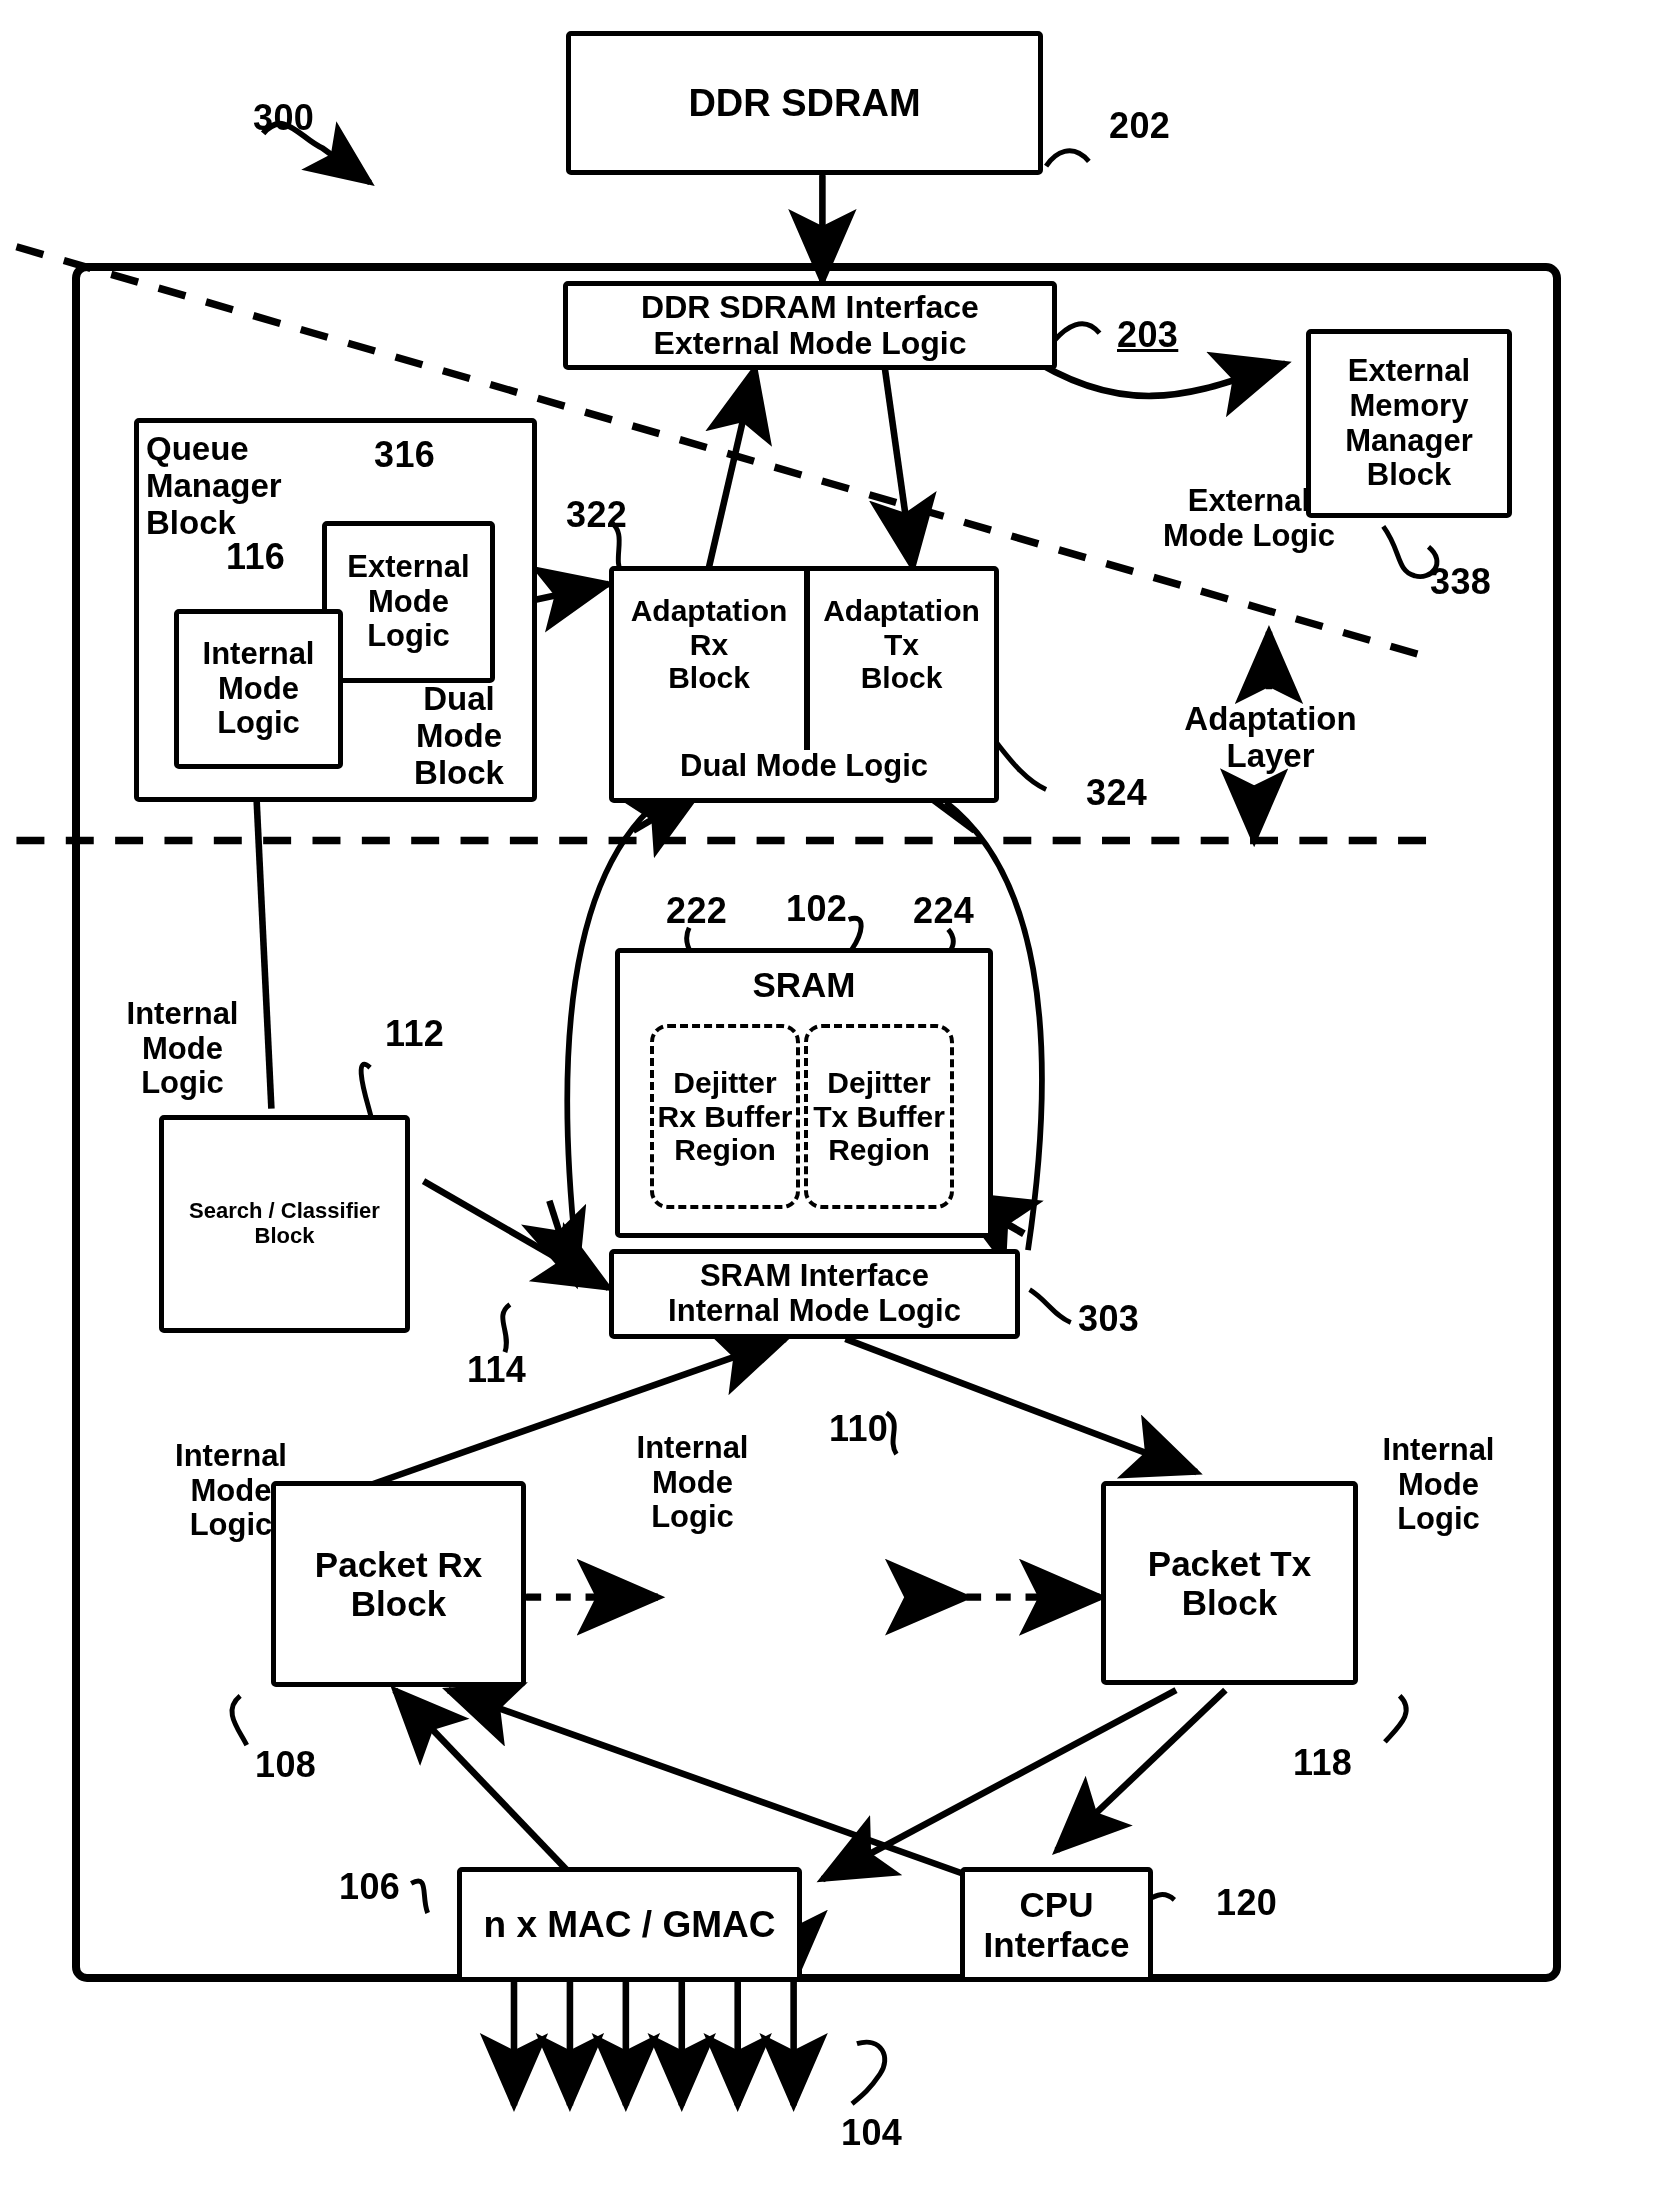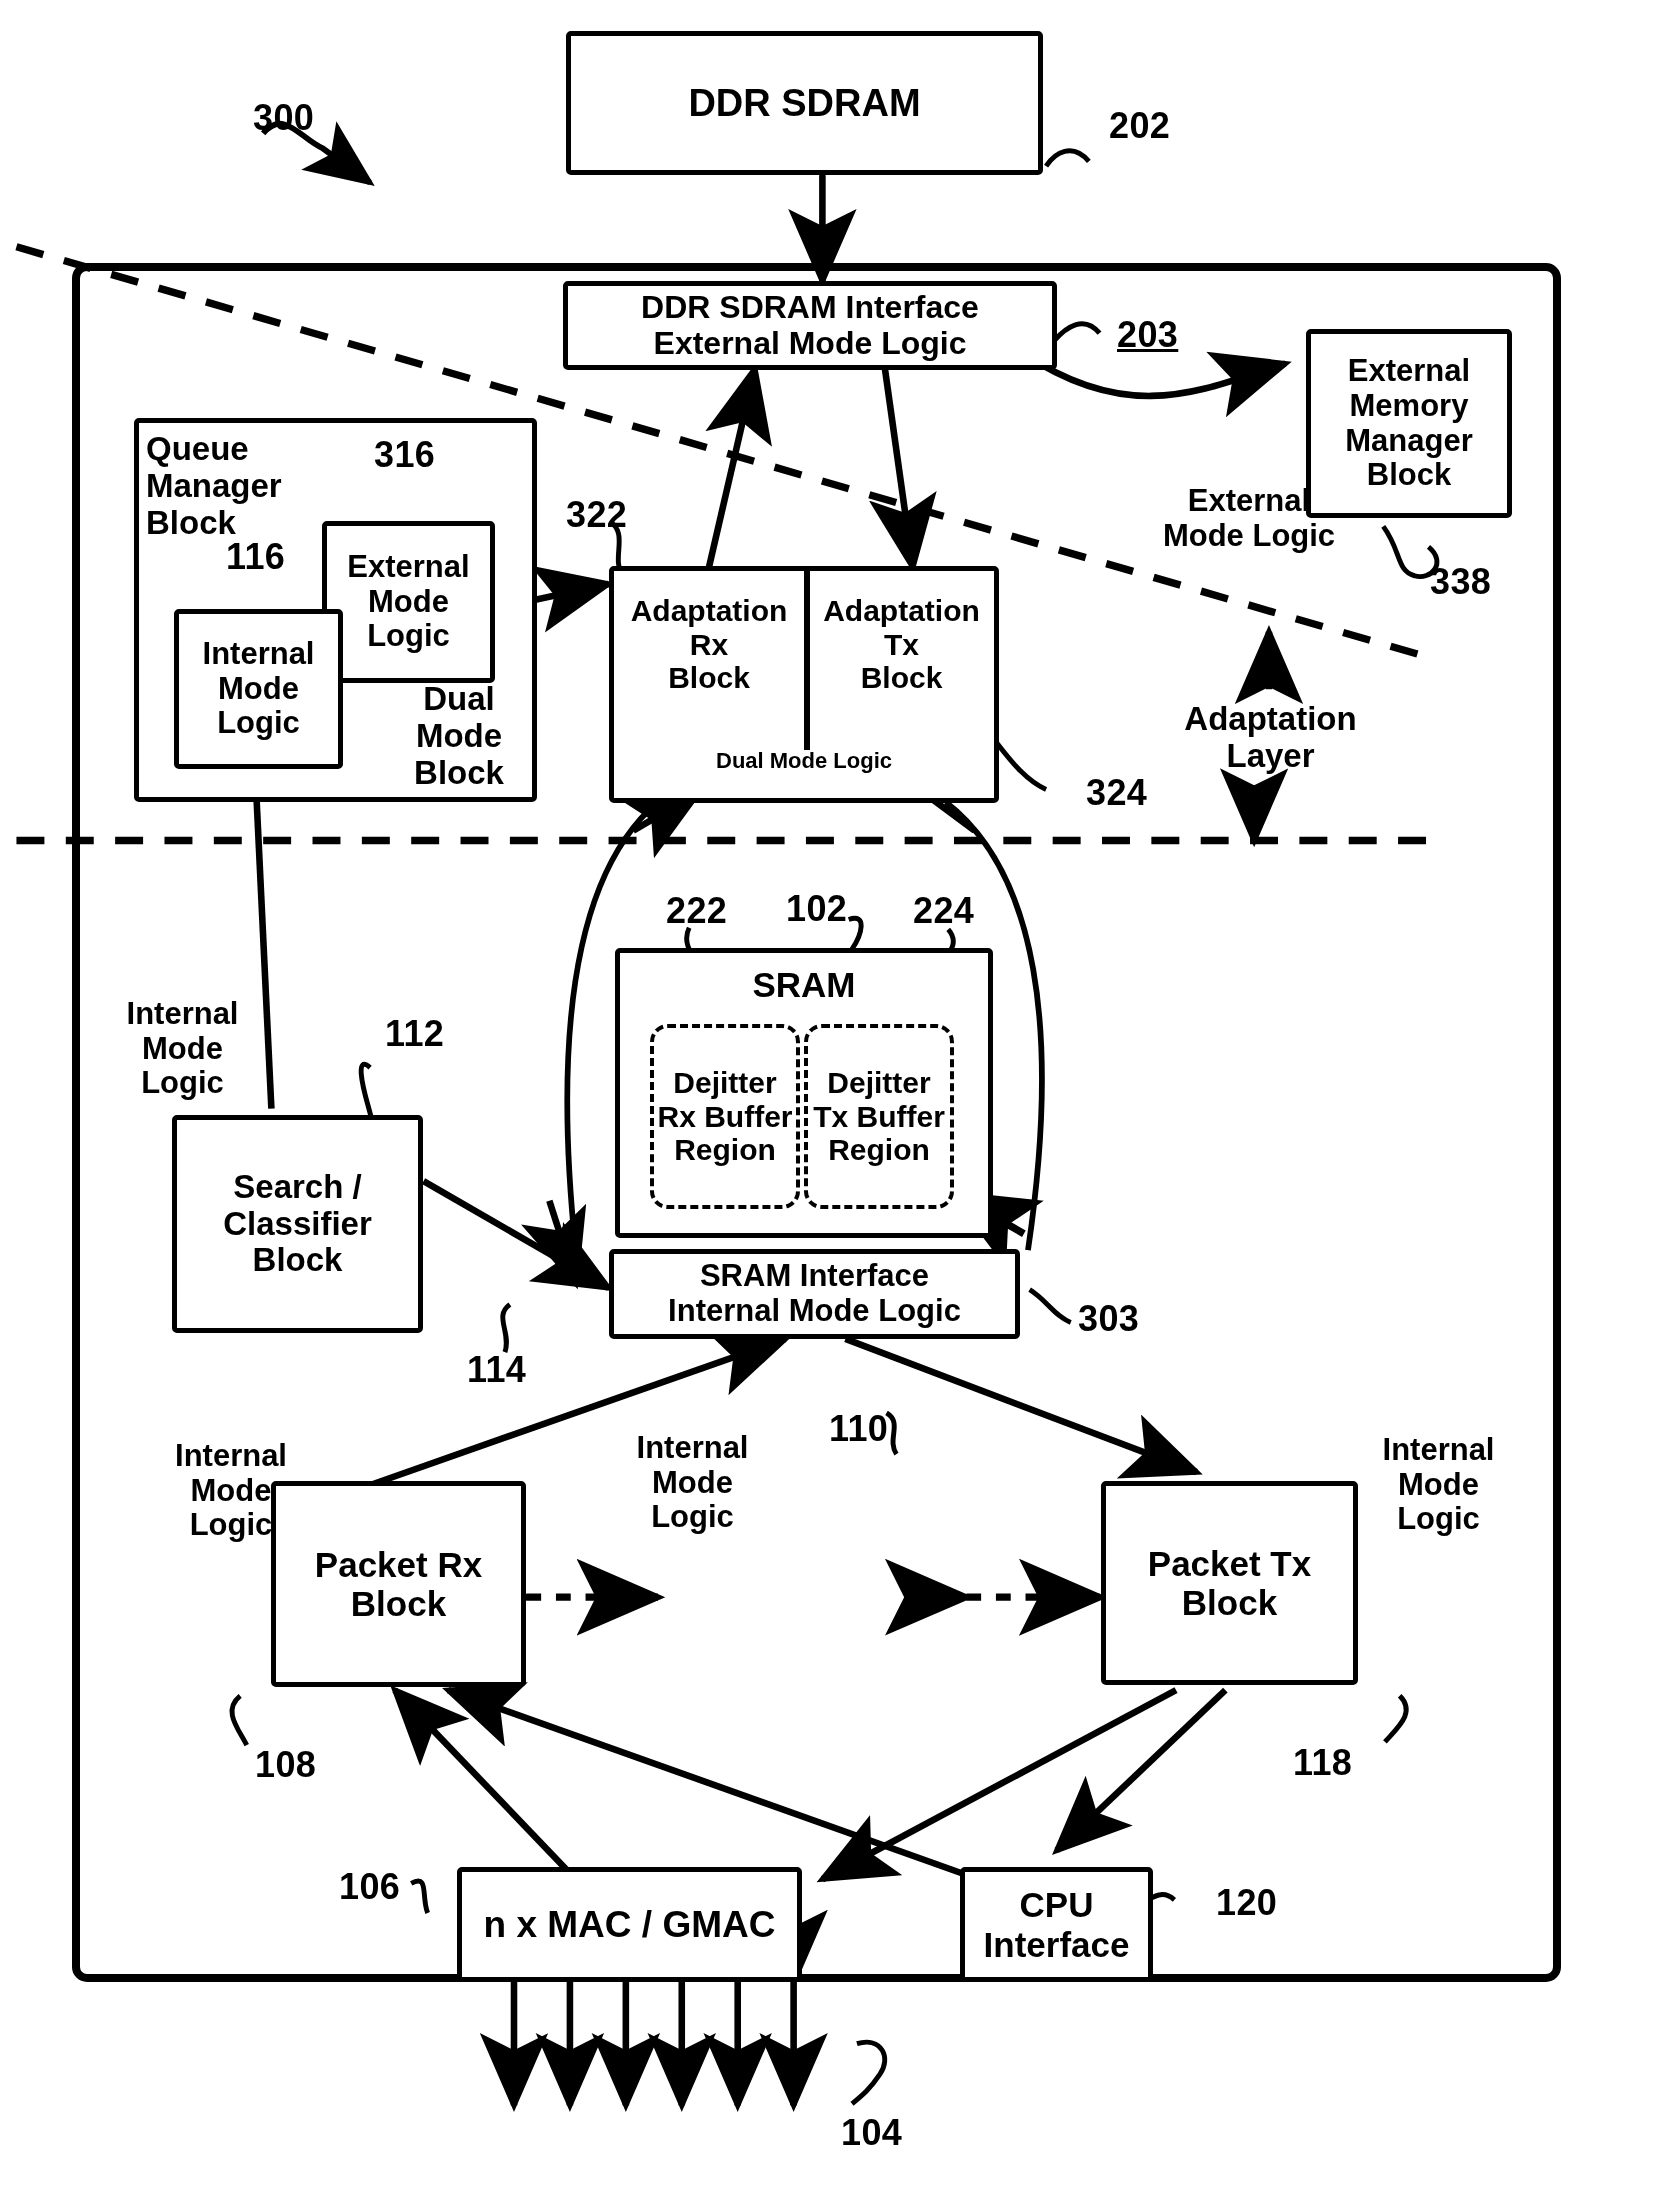--- a/index.html
+++ b/index.html
@@ -219,21 +219,21 @@
   <div class="ref" style="left:226px;top:536px;">116</div>
 
   <div class="box" style="left:609px;top:566px;width:390px;height:237px;"></div>
   <div style="position:absolute;left:804px;top:569px;width:5.8px;height:181px;background:#000;z-index:6;"></div>
   <div class="lbl" style="left:615px;top:594px;width:188px;font-size:30px;z-index:8;">Adaptation
 Rx
 Block</div>
   <div class="lbl" style="left:810px;top:594px;width:183px;font-size:30px;z-index:8;">Adaptation
 Tx
 Block</div>
-  <div class="lbl" style="left:609px;top:749px;width:390px;font-size:22px;z-index:8;">Dual Mode Logic</div>
+  <div class="lbl" style="left:609px;top:749px;width:390px;font-size:31px;z-index:8;">Dual Mode Logic</div>
   <div class="ref" style="left:566px;top:494px;">322</div>
   <div class="ref" style="left:1065px;top:772px;margin-left:21px;">324</div>
 
   <div class="lbl" style="left:1147px;top:701px;width:247px;font-size:33px;z-index:9;">Adaptation
 Layer</div>
 
   <div class="box" style="left:615px;top:948px;width:378px;height:290px;align-items:flex-start;">
     <span class="lbl" style="position:static;margin-top:11.5px;font-size:35px;">SRAM</span>
   </div>
   <div class="dashbox" style="left:650px;top:1024px;width:150px;height:185px;font-size:30px;">
@@ -253,21 +253,21 @@
   <div class="ref" style="left:913px;top:890px;">224</div>
 
   <div class="box" style="left:609px;top:1249px;width:411px;height:90px;font-size:31px;z-index:8;">
     <div class="stack">
       <span>SRAM Interface</span>
       <span>Internal Mode Logic</span>
     </div>
   </div>
   <div class="ref" style="left:1078px;top:1298px;">303</div>
 
-  <div class="box" style="left:172px;top:1115px;width:251px;height:218px;font-size:33px;">
+  <div class="box" style="left:159px;top:1115px;width:251px;height:218px;font-size:22px;">
     <span>Search /
 Classifier
 Block</span>
   </div>
   <div class="lbl" style="left:100px;top:997px;width:165px;font-size:31px;">Internal
 Mode
 Logic</div>
   <div class="ref" style="left:385px;top:1013px;">112</div>
   <div class="ref" style="left:467px;top:1349px;">114</div>
 

